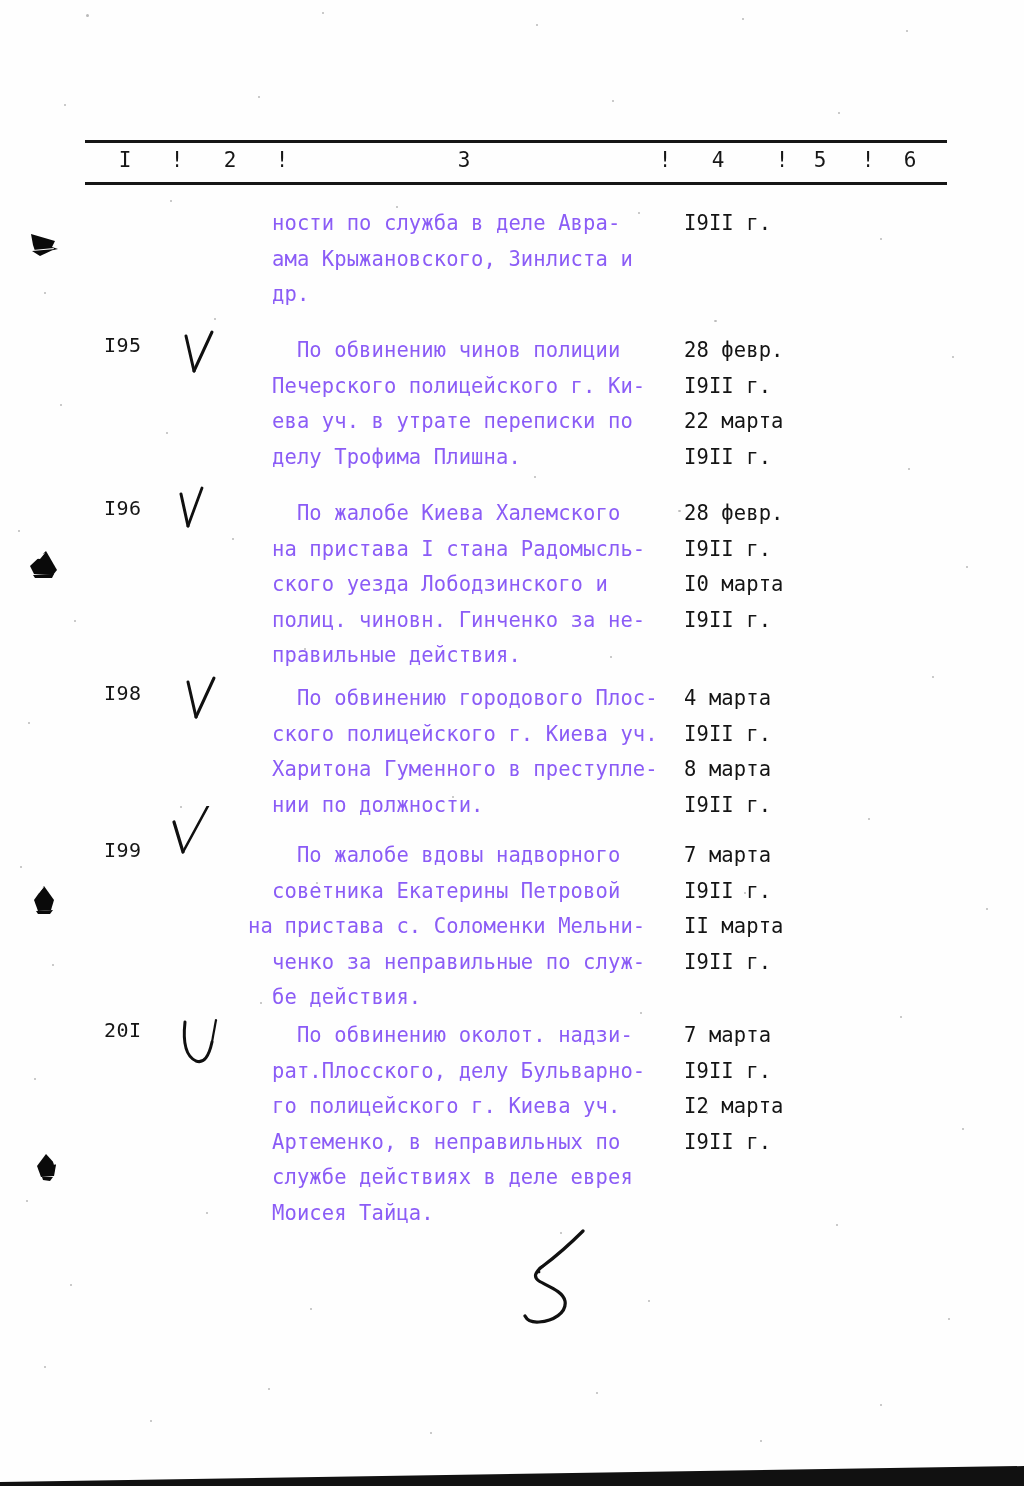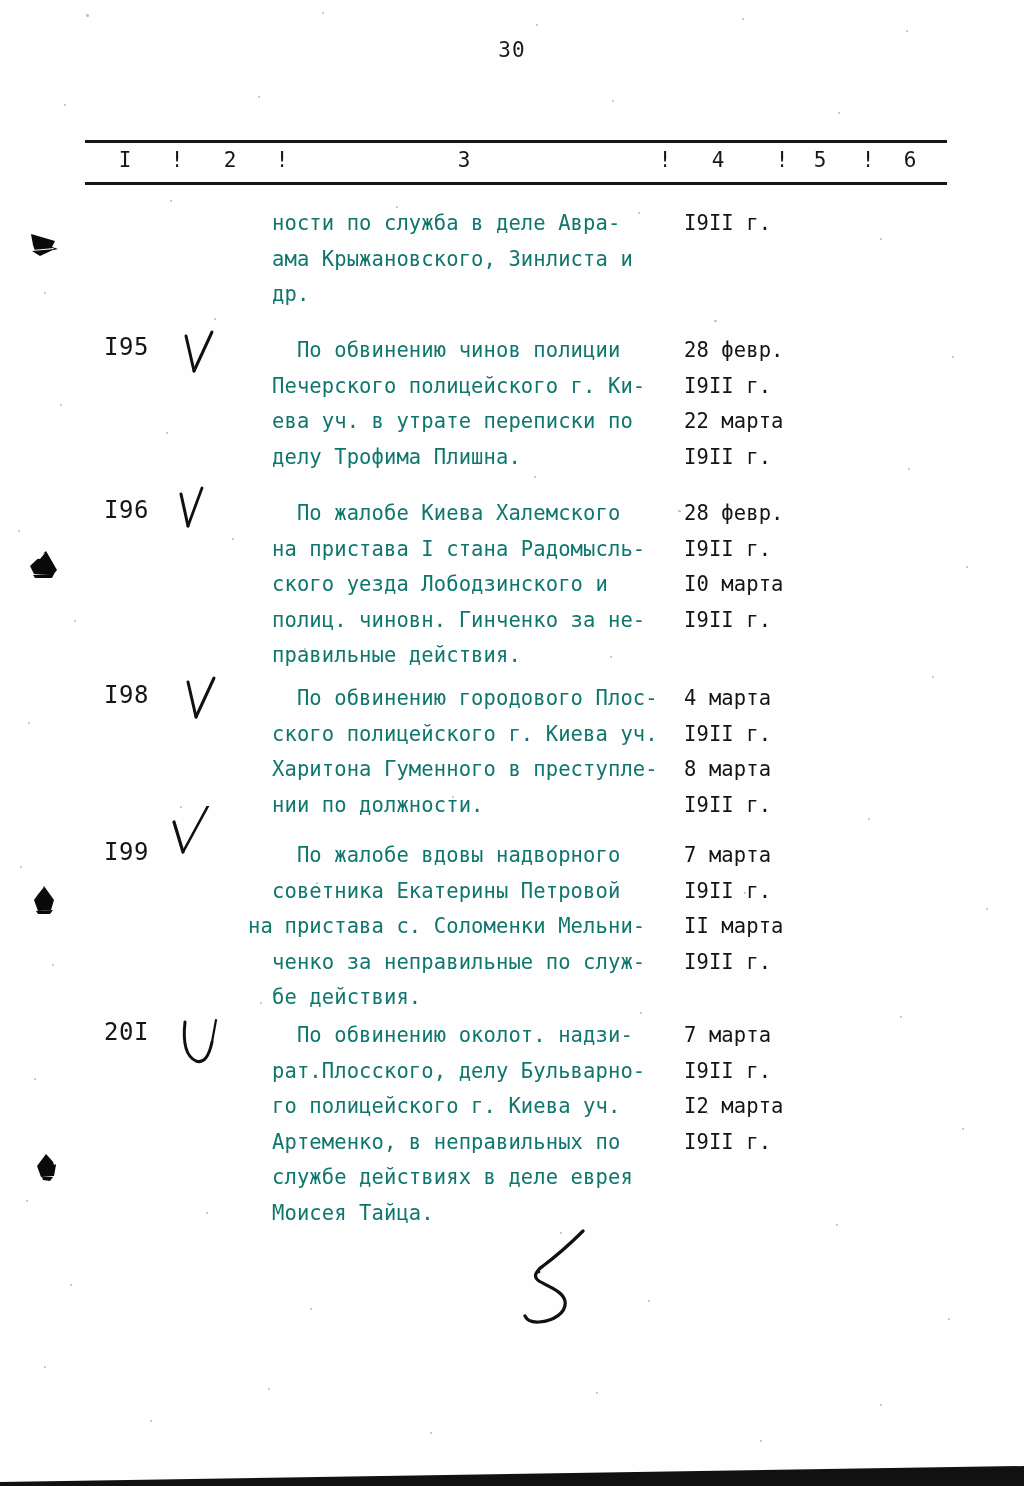--- a/index.html
+++ b/index.html
@@ -69,42 +69,42 @@
 
   .entry {
     position: absolute;
     left: 0;
     width: 1024px;
   }
   .entry-num {
     position: absolute;
     left: 104px;
     top: 0;
-    font-size: 24px;
+    font-size: 20px;
     letter-spacing: 0.5px;
     color: #151515;
     white-space: nowrap;
     text-align: center;
   }
   .check {
     position: absolute;
     width: 54px;
     height: 60px;
     color: #0d0d0d;
     pointer-events: none;
   }
   .desc {
     position: absolute;
     left: 272px;
     top: 0;
     width: 420px;
     font-size: 20.5px;
     line-height: 35.5px;
     letter-spacing: 0.1px;
-    color: #0f766e;
+    color: #8b5cf6;
     white-space: pre;
   }
   .desc .hang {
     position: absolute;
     left: -24px;
     white-space: pre;
   }
   .dates {
     position: absolute;
     left: 684px;
@@ -142,21 +142,20 @@
     width: 1024px;
     height: 26px;
     pointer-events: none;
   }
 </style>
 </head>
 <body>
 
 <div id="page">
 
-  <div id="page-number">30</div>
 
   <div class="rule" id="rule-top"></div>
   <div class="rule" id="rule-bottom"></div>
 
   <div id="header-row">
       <div class="hcell" style="left: 28px; width: 24px;">I</div>
       <div class="hcell" style="left: 80px; width: 24px;">!</div>
       <div class="hcell" style="left: 133px; width: 24px;">2</div>
       <div class="hcell" style="left: 185px; width: 24px;">!</div>
       <div class="hcell" style="left: 367px; width: 24px;">3</div>

